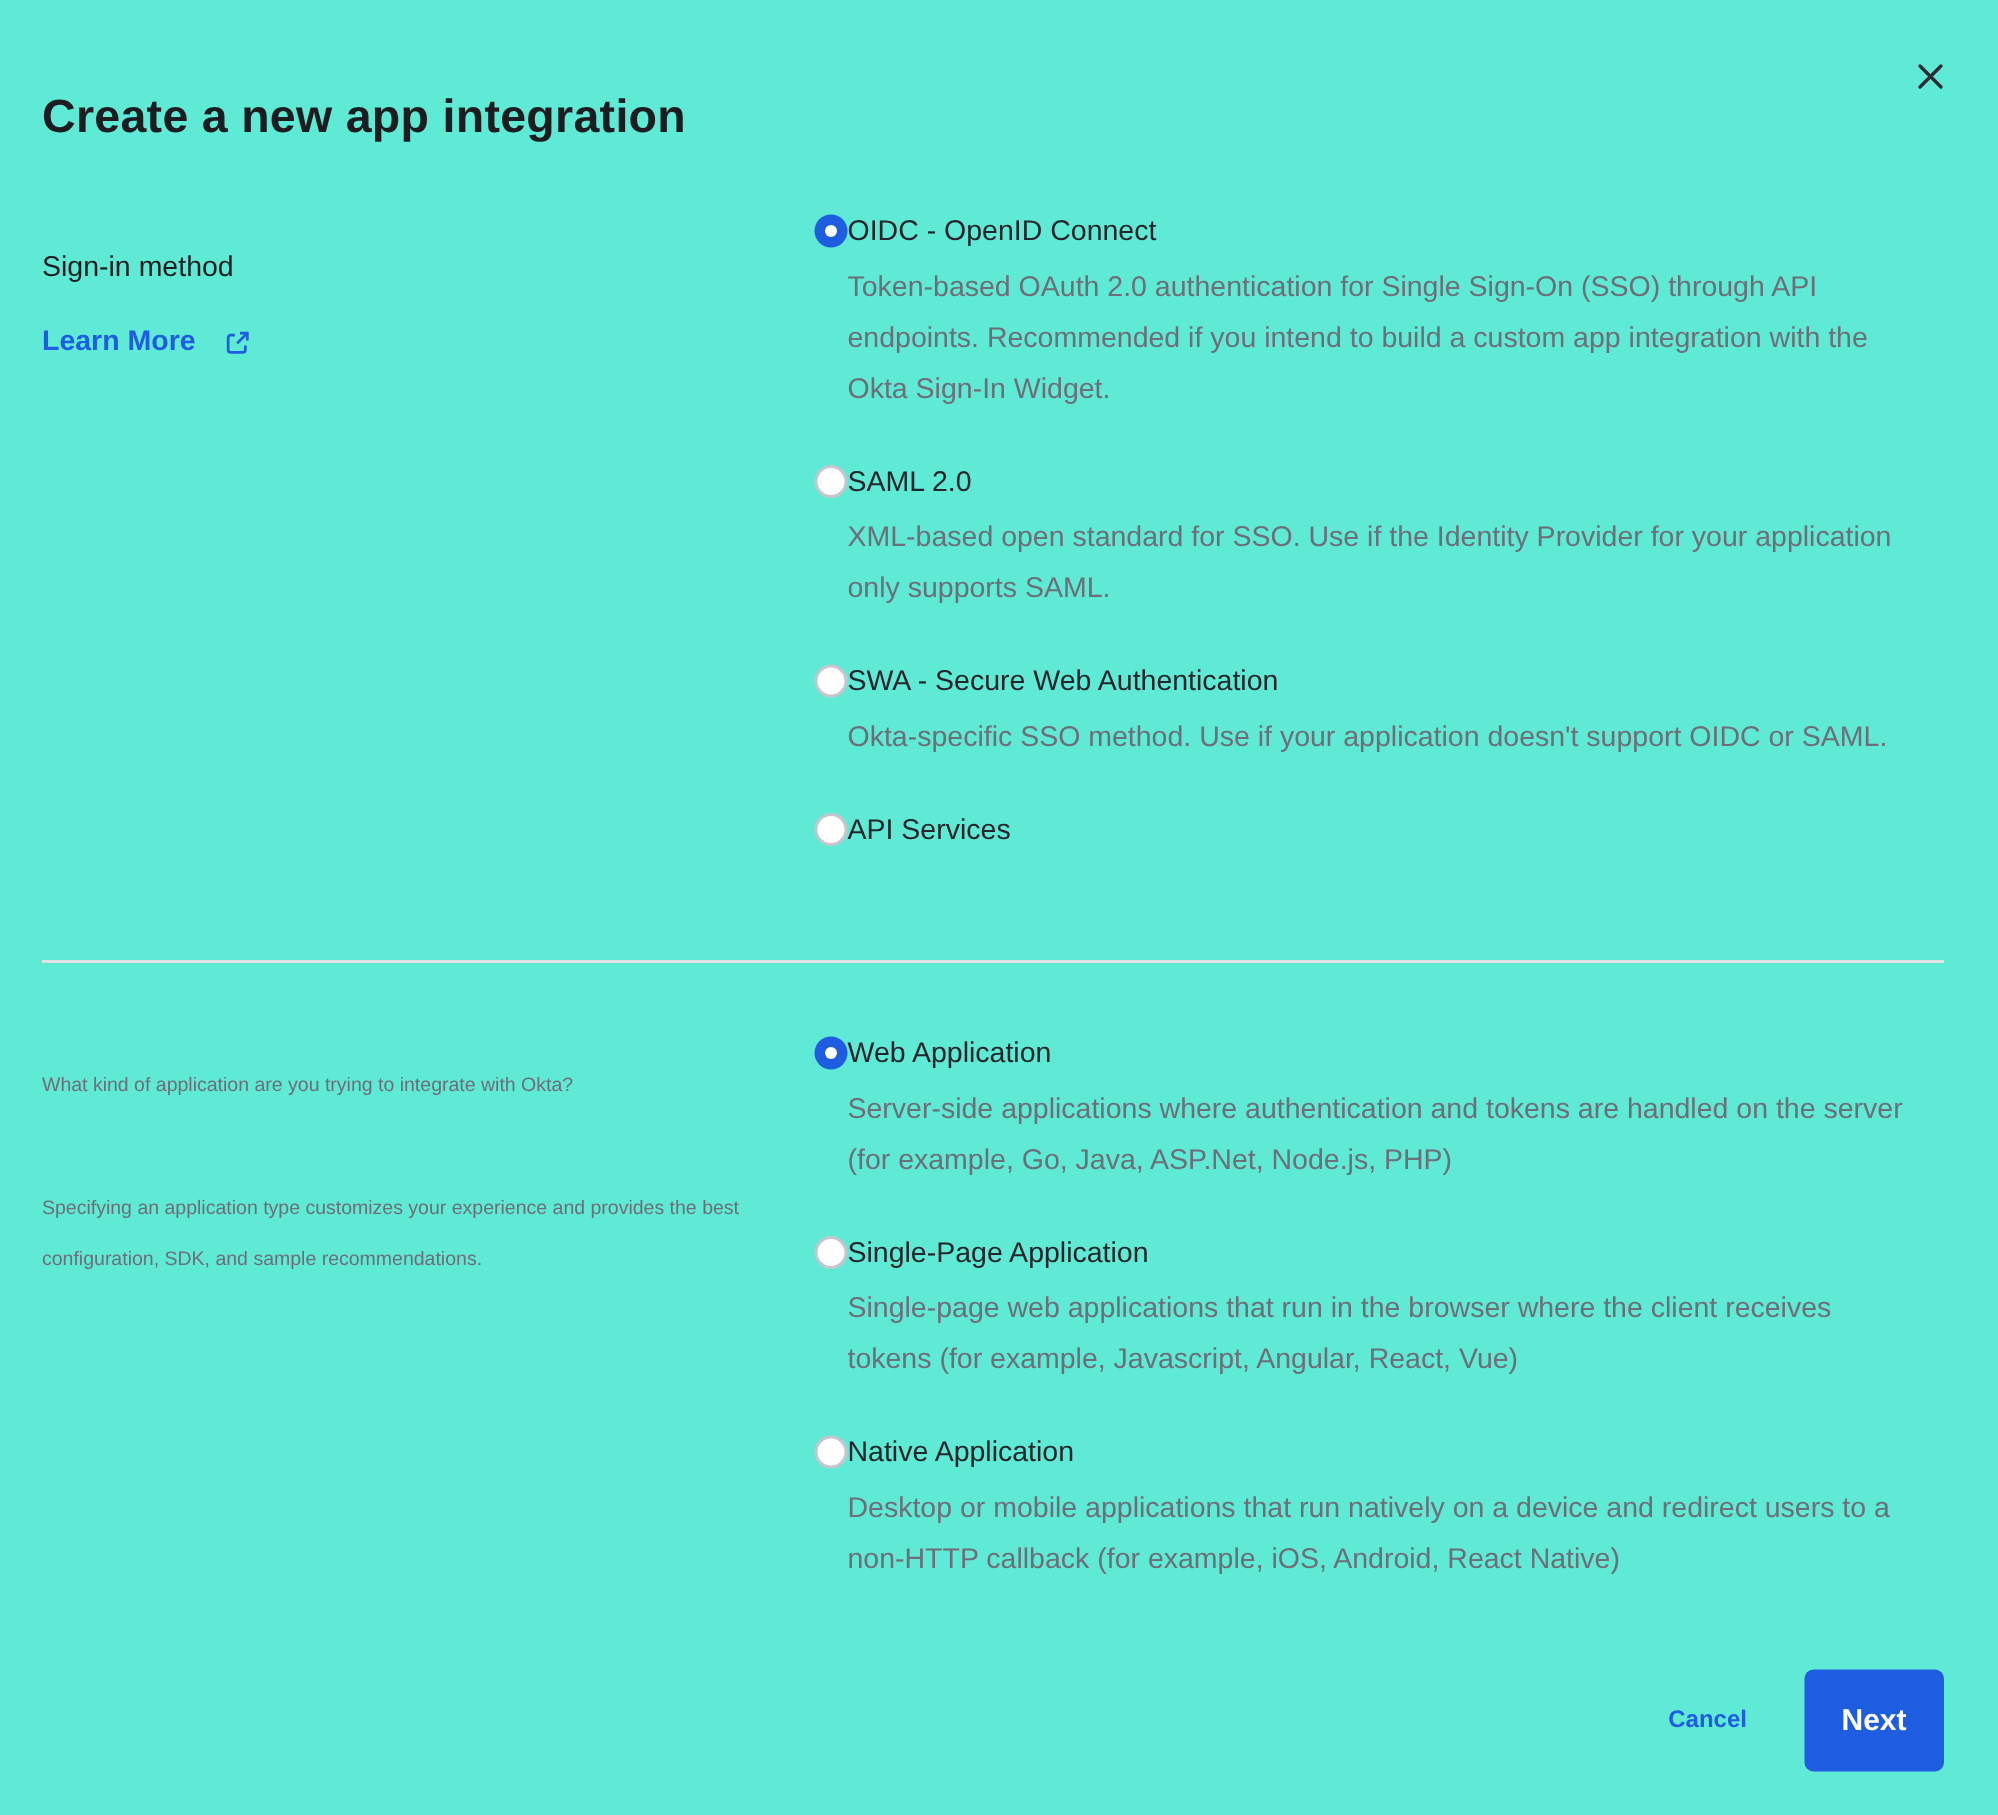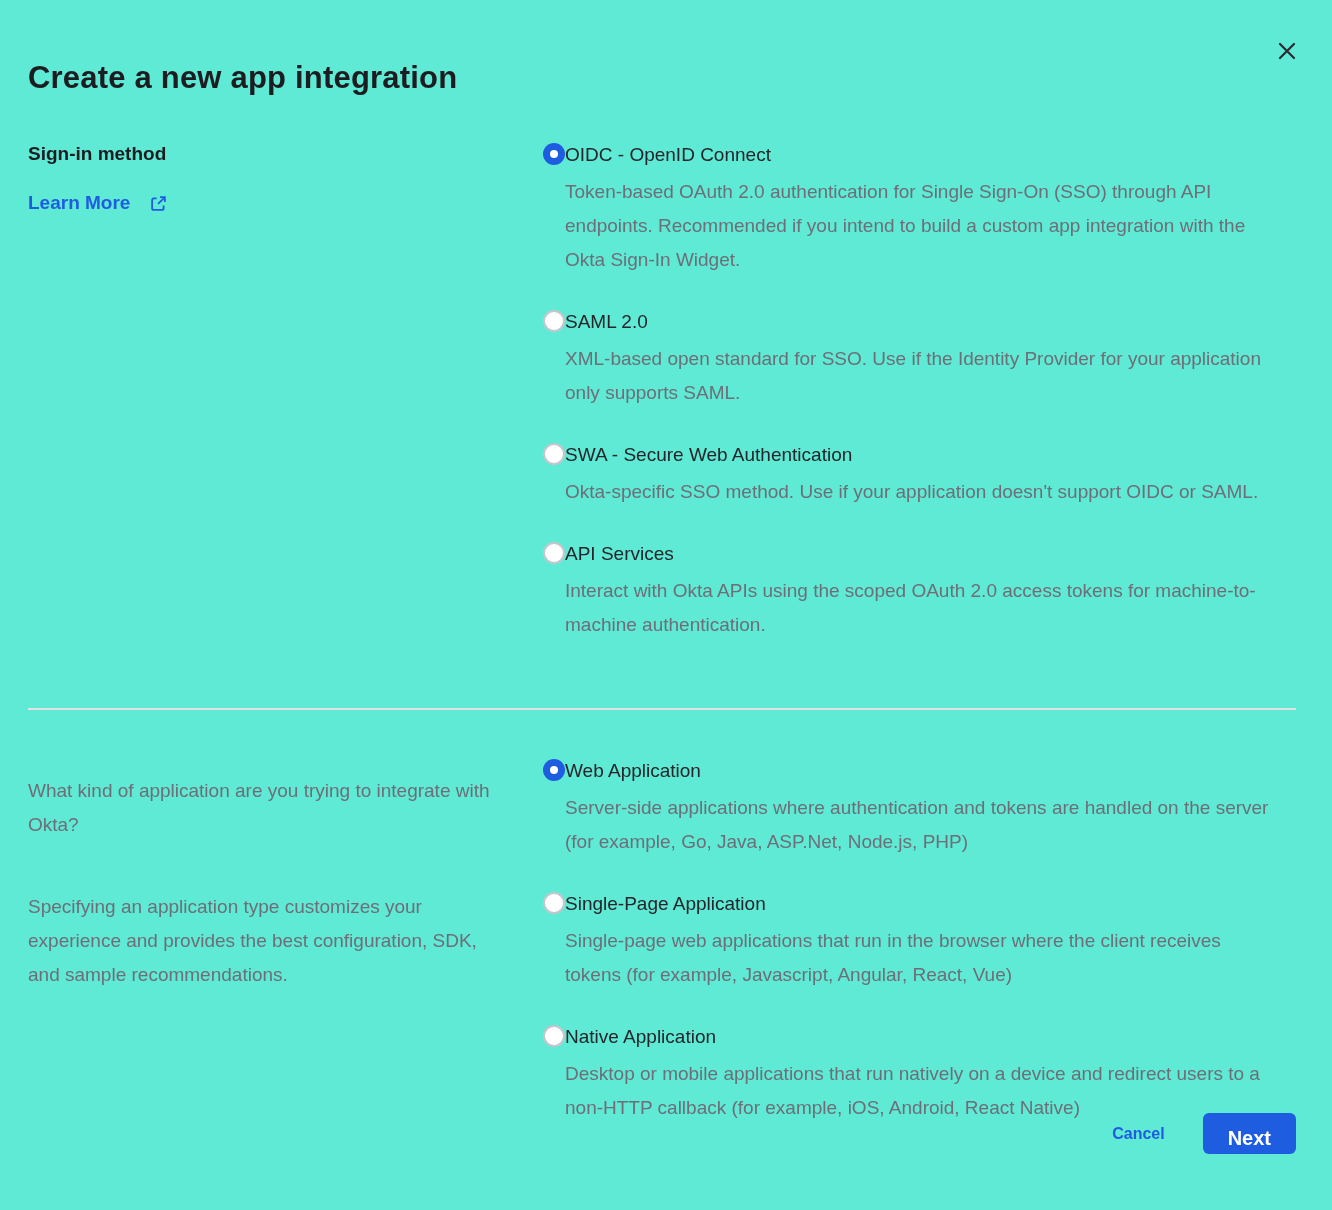--- a/index.html
+++ b/index.html
@@ -26,31 +26,31 @@
     margin-bottom:46px;
   }
 
   .section {
     display:grid;
     grid-template-columns:515px 1fr;
     align-items:start;
   }
 
   .left-col { padding-right:30px; }
-  .section-label { font-size:19px; font-weight:bold; color:#1d1d21; line-height:24px; }
+  .section-label { font-size:19px; font-weight:normal; color:#1d1d21; line-height:24px;margin-top:25px; }
 
   .learn-more {
     margin-top:26px;
     display:inline-flex; align-items:center; gap:20px;
     color:#1f5de0; font-size:19px; font-weight:bold;
     text-decoration:none; cursor:pointer;
   }
   .learn-more svg { display:block; }
 
-  .left-para { font-size:19px; color:#6e6e78; line-height:34px; }
+  .left-para { font-size:13px; color:#6e6e78; line-height:34px; }
   .left-para.first { margin-top:16px; }
   .left-para.second { margin-top:48px; }
 
   .option { display:flex; margin-bottom:32px; cursor:pointer; }
   .option:last-child { margin-bottom:0; }
 
   .radio {
     flex:0 0 auto;
     width:22px; height:22px; margin-top:1px;
     border-radius:50%;
@@ -82,21 +82,21 @@
   .cancel-link {
     background:none; border:none; cursor:pointer;
     color:#1f5de0; font-size:16px; font-weight:bold;
     font-family:inherit;
   }
   .next-btn {
     background:#1f5de0; color:#fff;
     border:none; border-radius:6px; cursor:pointer;
     font-size:20px; font-weight:bold; font-family:inherit;
     padding:14px 25px;
-    min-width:84px; height:41px;
+    min-width:84px; height:68px;
   }
 </style>
 </head>
 <body>
 
 <div class="modal">
 
   <button class="close-btn" aria-label="Close">
     <svg width="20" height="20" viewBox="0 0 20 20" fill="none">
       <path d="M3 3 L17 17 M17 3 L3 17" stroke="#2b2b33" stroke-width="2.2" stroke-linecap="round"></path>
@@ -141,21 +141,20 @@
         <div>
           <div class="option-label">SWA - Secure Web Authentication</div>
           <div class="option-desc">Okta-specific SSO method. Use if your application doesn't support OIDC or SAML.</div>
         </div>
       </div>
 
       <div class="option">
         <span class="radio"></span>
         <div>
           <div class="option-label">API Services</div>
-          <div class="option-desc">Interact with Okta APIs using the scoped OAuth 2.0 access tokens for machine-to-machine authentication.</div>
         </div>
       </div>
     </div>
   </div>
 
   <hr class="divider">
 
   <div class="section second">
     <div class="left-col">
       <p class="left-para first">What kind of application are you trying to integrate with Okta?</p>

